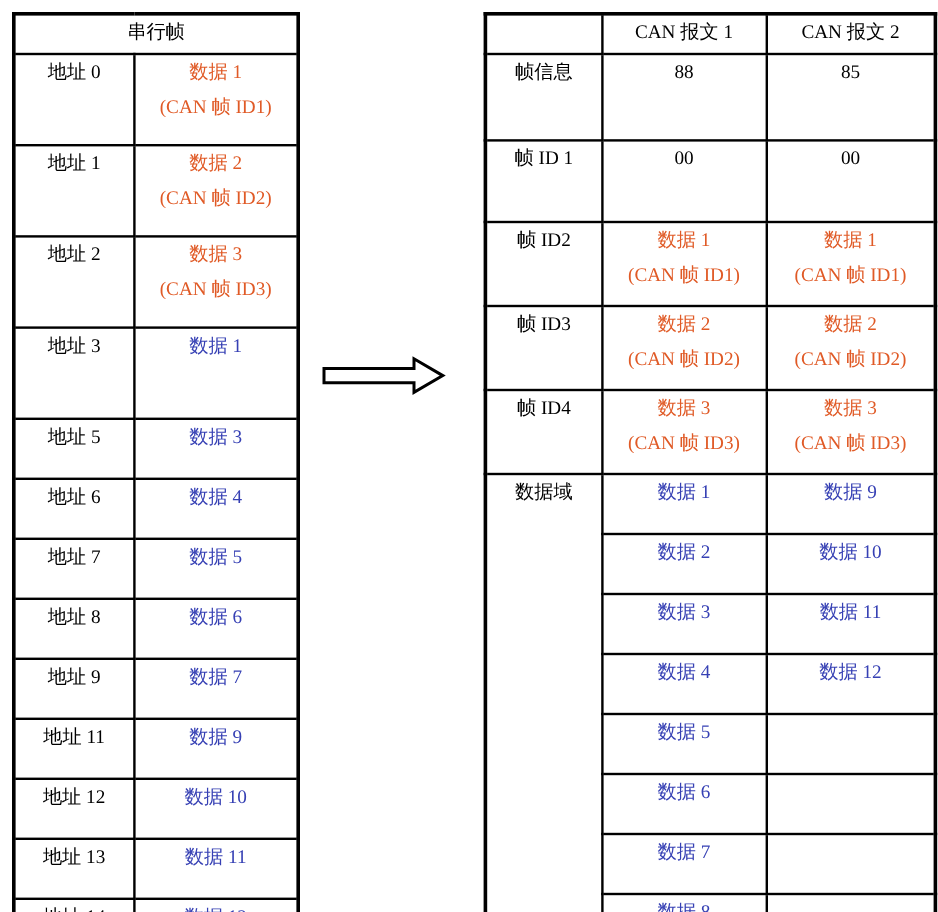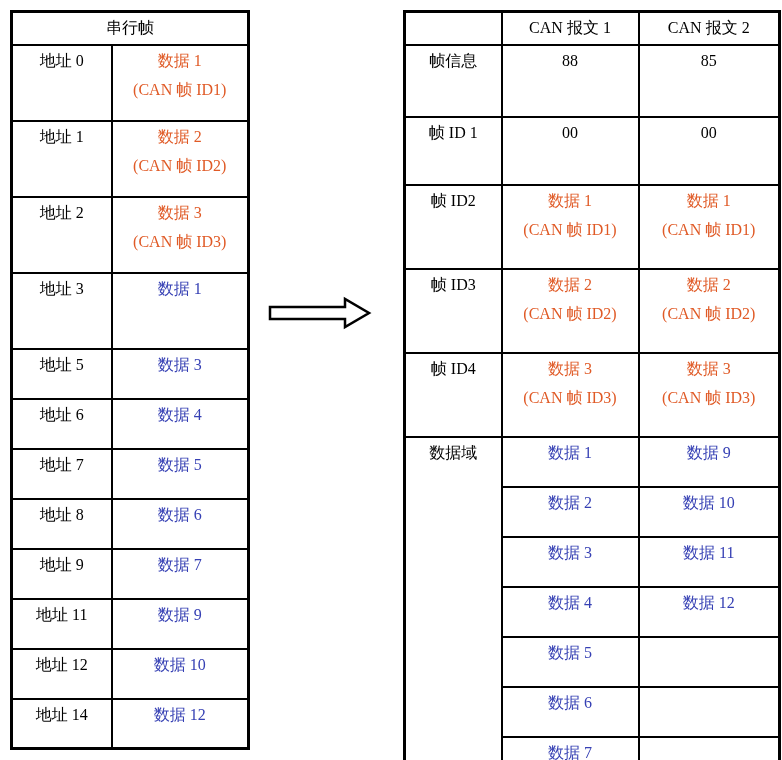--- a/index.html
+++ b/index.html
@@ -28,21 +28,21 @@
     overflow: hidden;
   }
   table.tbl { border: 3px solid #000000; }
   table.tbl th { font-weight: normal; }
   .left-tbl  { left: 10px;  top: 10px;  width: 237px; }
   .right-tbl { left: 403px; top: 10px;  width: 375px; }
   .r33 { height: 33px; }
   .r35 { height: 50px; }
   .r68 { height: 68px; }
   .r69 { height: 76px; }
-  .r70 { height: 84px; }
+  .r70 { height: 70px; }
   .r72 { height: 72px; }
   td.pad, th.pad { padding-top: 2px; }
   .orange { color: #e05a26; }
   .blue   { color: #3640b4; }
   .arrow-wrap {
     position: absolute;
     left: 268px;
     top: 295px;
     width: 104px;
     height: 36px;
@@ -107,20 +107,24 @@
       <td class="pad">地址 9</td>
       <td class="pad blue">数据 7</td>
     </tr>
     <tr class="r35">
       <td class="pad">地址 11</td>
       <td class="pad blue">数据 9</td>
     </tr>
     <tr class="r35">
       <td class="pad">地址 12</td>
       <td class="pad blue">数据 10</td>
+    </tr>
+    <tr class="r35">
+      <td class="pad">地址 13</td>
+      <td class="pad blue">数据 11</td>
     </tr>
     <tr class="r35">
       <td class="pad">地址 14</td>
       <td class="pad blue">数据 12</td>
     </tr>
   </tbody>
     </table>
 
   <div class="arrow-wrap">
     <svg width="104" height="36" viewBox="0 0 104 36">

